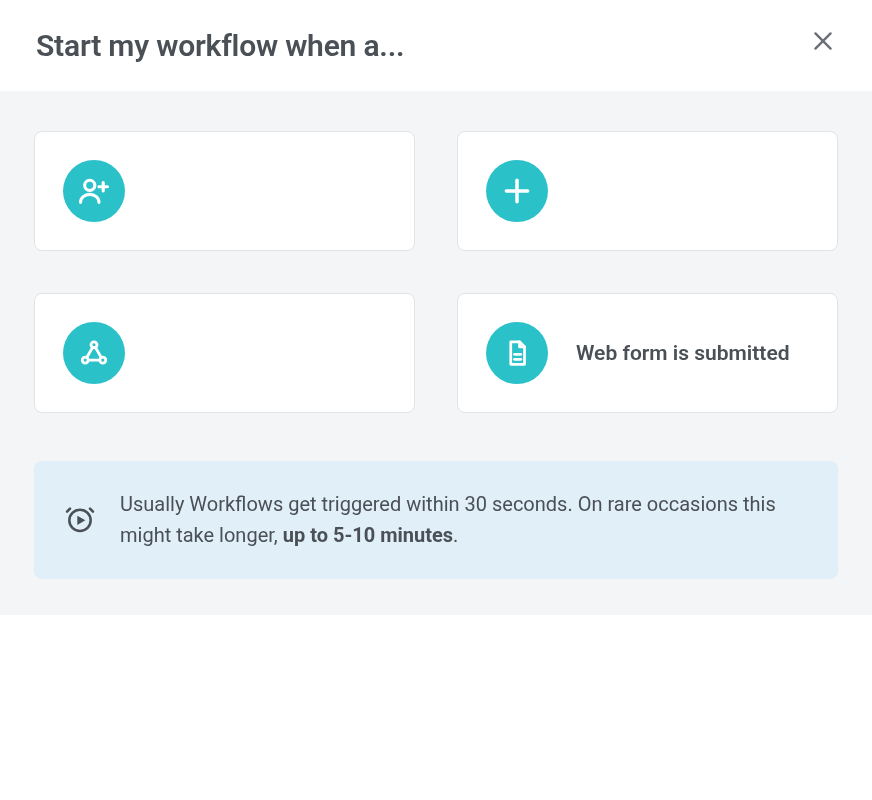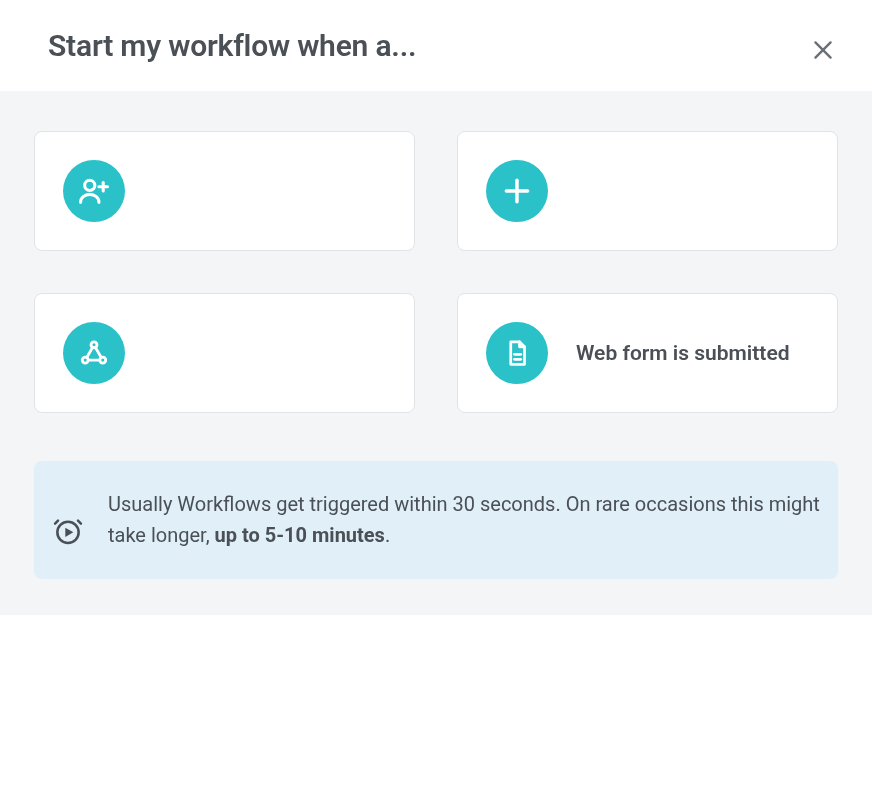--- a/index.html
+++ b/index.html
@@ -6,23 +6,22 @@
     body {
       font-family: -apple-system, BlinkMacSystemFont, "Segoe UI", Roboto, Helvetica, Arial, sans-serif;
       background: #fff;
       color: #4a5056;
       width: 872px;
     }
     .header {
       background: #ffffff;
       padding: 28px 36px 28px 36px;
       display: flex;
-      align-items: flex-end;
+      align-items: flex-start;
       justify-content: space-between;
-      margin-left: 12px;
     }
     .title {
       font-size: 30px;
       font-weight: 600;
       color: #4a5056;
       letter-spacing: -0.2px;
     }
     .close-btn {
       display: flex;
       align-items: center;
@@ -72,23 +71,23 @@
       font-size: 21px;
       font-weight: 600;
       color: #4a5056;
       line-height: 1.35;
     }
 
     .info-banner {
       margin-top: 48px;
       background: #e1eff9;
       border-radius: 8px;
-      padding: 28px 18px;
+      padding: 28px 30px;
       display: flex;
-      align-items: flex-end;
+      align-items: center;
       gap: 24px;
     }
     .info-icon {
       flex-shrink: 0;
       color: #4a5056;
       margin-top: 2px;
     }
     .info-text {
       font-size: 20px;
       line-height: 1.55;

